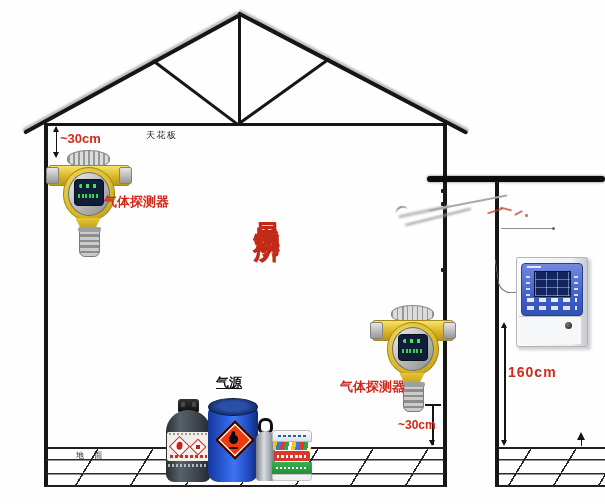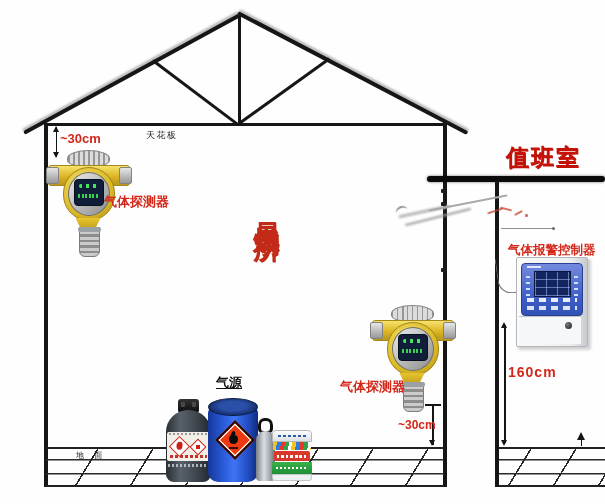--- a/index.html
+++ b/index.html
@@ -251,39 +251,37 @@
   </div>
 
   <div class="bucket">
     <div class="bk-lid"></div>
     <div class="bk-stripes"></div>
     <div class="bk-red"></div>
     <div class="bk-green"></div>
     <div class="bk-base"></div>
   </div>
 
-  <div class="t duty-title" style="left:506px;top:142px;">值班室</div>
 
   <div class="wire" style="left:398px;top:210px;width:52px;height:3px;background:#b5b5b5;transform:rotate(-12deg);filter:blur(1px);"></div>
   <div class="wire" style="left:404px;top:216px;width:68px;height:2px;background:#9a9a9a;transform:rotate(-14deg);filter:blur(.8px);"></div>
   <div class="wire" style="left:428px;top:202px;width:80px;height:1.5px;background:#a8a8a8;transform:rotate(-11deg);filter:blur(.4px);"></div>
   <div class="wire" style="left:396px;top:206px;width:12px;height:9px;border-top:2px solid #8d8d8d;border-radius:50%;transform:rotate(-20deg);filter:blur(.5px);background:transparent;"></div>
   <div class="clip" style="top:189px;"></div>
   <div class="clip" style="top:202px;"></div>
   <div class="clip" style="top:268px;"></div>
 
   <div class="abs" style="left:487px;top:204px;width:46px;height:18px;">
     <div class="scrib" style="left:0;top:6px;width:16px;height:2px;transform:rotate(-18deg);"></div>
     <div class="scrib" style="left:13px;top:4px;width:12px;height:2px;transform:rotate(14deg);"></div>
     <div class="scrib" style="left:27px;top:8px;width:9px;height:2px;transform:rotate(-28deg);"></div>
     <div class="scrib" style="left:38px;top:10px;width:3px;height:3px;"></div>
   </div>
   <div class="pointer"></div>
 
-  <div class="t red" style="left:508px;top:242px;font-size:12.5px;">气体报警控制器</div>
   <div class="leader"></div>
 
   <div class="controller">
     <div class="ctrl-panel">
       <div class="ctrl-brand"></div>
       <div class="ctrl-screen"></div>
       <div class="ctrl-ledsL"></div>
       <div class="ctrl-ledsR"></div>
       <div class="ctrl-btns"></div>
     </div>

